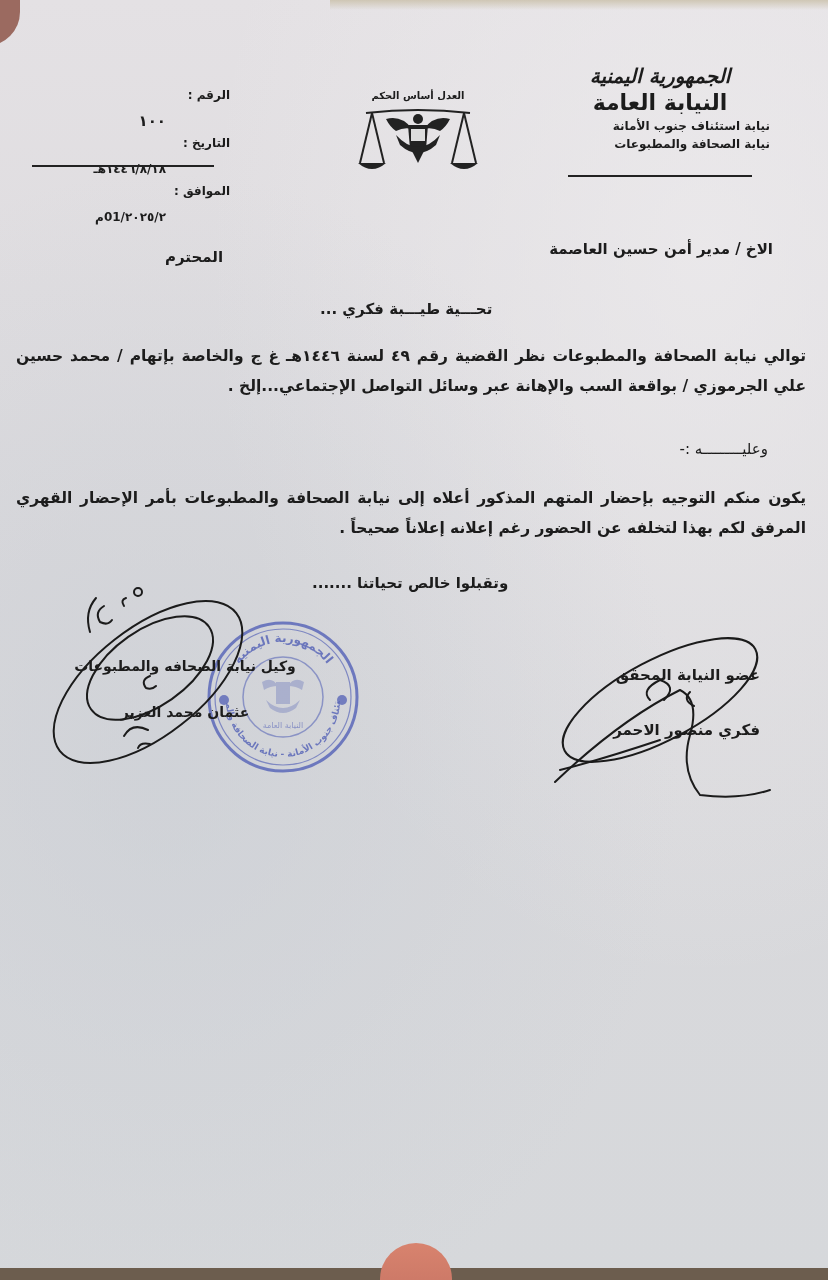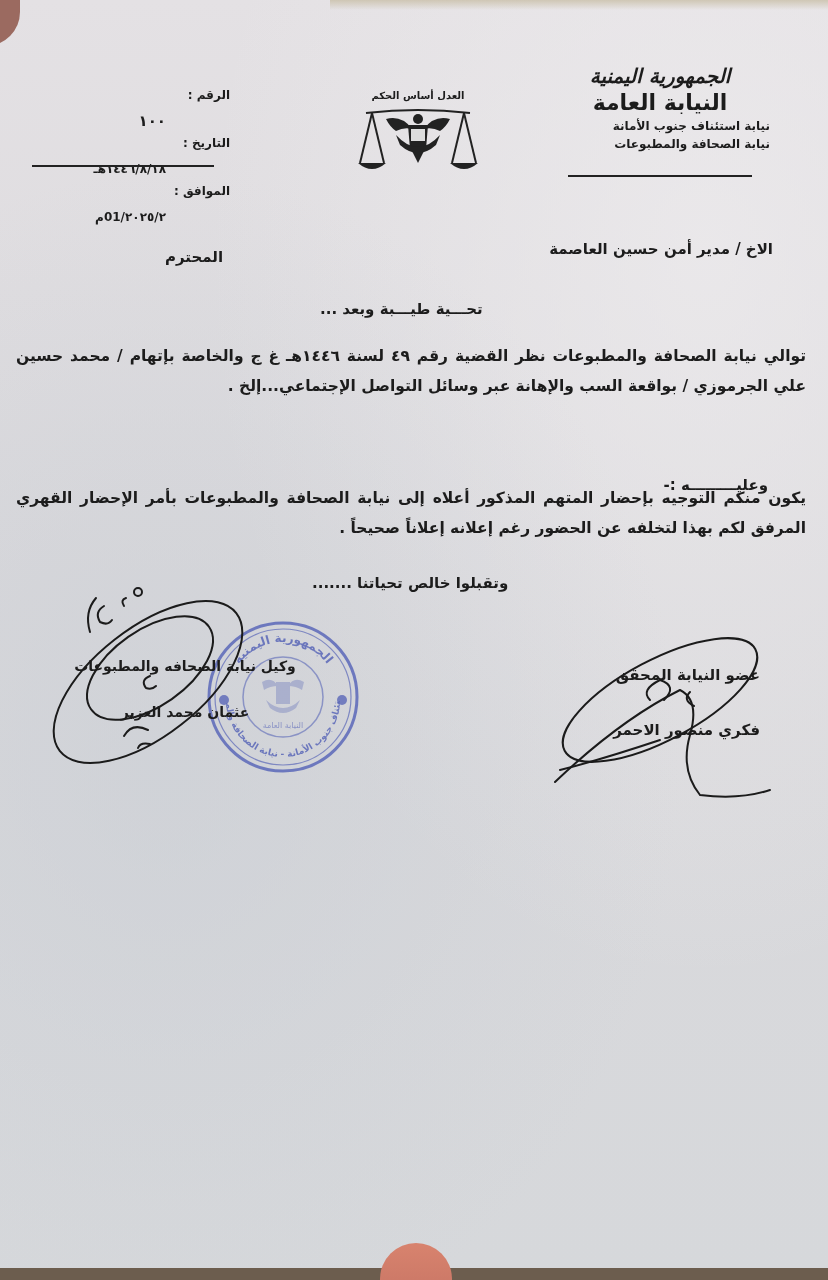--- a/index.html
+++ b/index.html
@@ -54,21 +54,21 @@
   .hdr-left .lbl { width: 56px; text-align: right; }
   .hdr-left .val { text-align: left; margin-top: 26px; }
   .rule-left { position: absolute; left: 32px; top: 165px; width: 182px; height: 2px; background: #222; }
 
   .addressee { right: 55px; top: 240px; font-size: 15px; font-weight: bold; }
   .honorific { left: 165px; top: 248px; font-size: 15px; font-weight: bold; }
   .greeting { left: 320px; top: 300px; font-size: 15px; font-weight: bold; letter-spacing: 1px; }
 
   .para { right: 22px; width: 790px; font-size: 15.5px; font-weight: bold; line-height: 30px; text-align: justify; text-align-last: right; white-space: normal; }
   .p1 { top: 341px; }
-  .whereupon { right: 60px; top: 440px; font-size: 15px; font-weight: bold; margin-top: 36px; }
+  .whereupon { right: 60px; top: 440px; font-size: 15px; font-weight: normal; }
   .p2 { top: 483px; }
   .closing { left: 312px; top: 574px; font-size: 15px; font-weight: bold; }
 
   .sig-left { left: 70px; top: 643px; width: 230px; text-align: center; font-size: 14px; font-weight: bold; line-height: 46px; }
   .sig-right { left: 590px; top: 648px; width: 170px; text-align: right; font-size: 15px; font-weight: bold; line-height: 55px; }
 
   .stamp { left: 206px; top: 620px; width: 154px; height: 154px; }
   .ink { position: absolute; left: 0; top: 0; pointer-events: none; }
 </style>
 </head>
@@ -123,21 +123,21 @@
   </div>
   <div class="row">
     <span class="lbl">الموافق :</span>
     <span class="val">٢٠٢٥/٢/01م</span>
   </div>
 </div>
 <div class="rule-left"></div>
 
 <div class="abs addressee rtl">الاخ / مدير أمن حسين العاصمة</div>
 <div class="abs honorific rtl">المحترم</div>
-<div class="abs greeting rtl">تحـــية طيـــبة وبعد ...</div>
+<div class="abs greeting rtl">تحـــية طيـــبة فكري ...</div>
 
 <div class="abs para p1 rtl">توالي نيابة الصحافة والمطبوعات نظر القضية رقم ٤٩ لسنة ١٤٤٦هـ غ ج والخاصة بإتهام / محمد حسين علي الجرموزي / بواقعة السب والإهانة عبر وسائل التواصل الإجتماعي...إلخ .</div>
 <div class="abs whereupon rtl">وعليـــــــــه :-</div>
 <div class="abs para p2 rtl">يكون منكم التوجيه بإحضار المتهم المذكور أعلاه إلى نيابة الصحافة والمطبوعات بأمر الإحضار القهري المرفق لكم بهذا لتخلفه عن الحضور رغم إعلانه إعلاناً صحيحاً .</div>
 <div class="abs closing rtl">وتقبلوا خالص تحياتنا .......</div>
 
 <div class="abs stamp">
   <svg width="154" height="154" viewBox="0 0 154 154">
     <defs>
       <path id="arcTop" d="M22 77 A55 55 0 0 1 132 77"></path>

